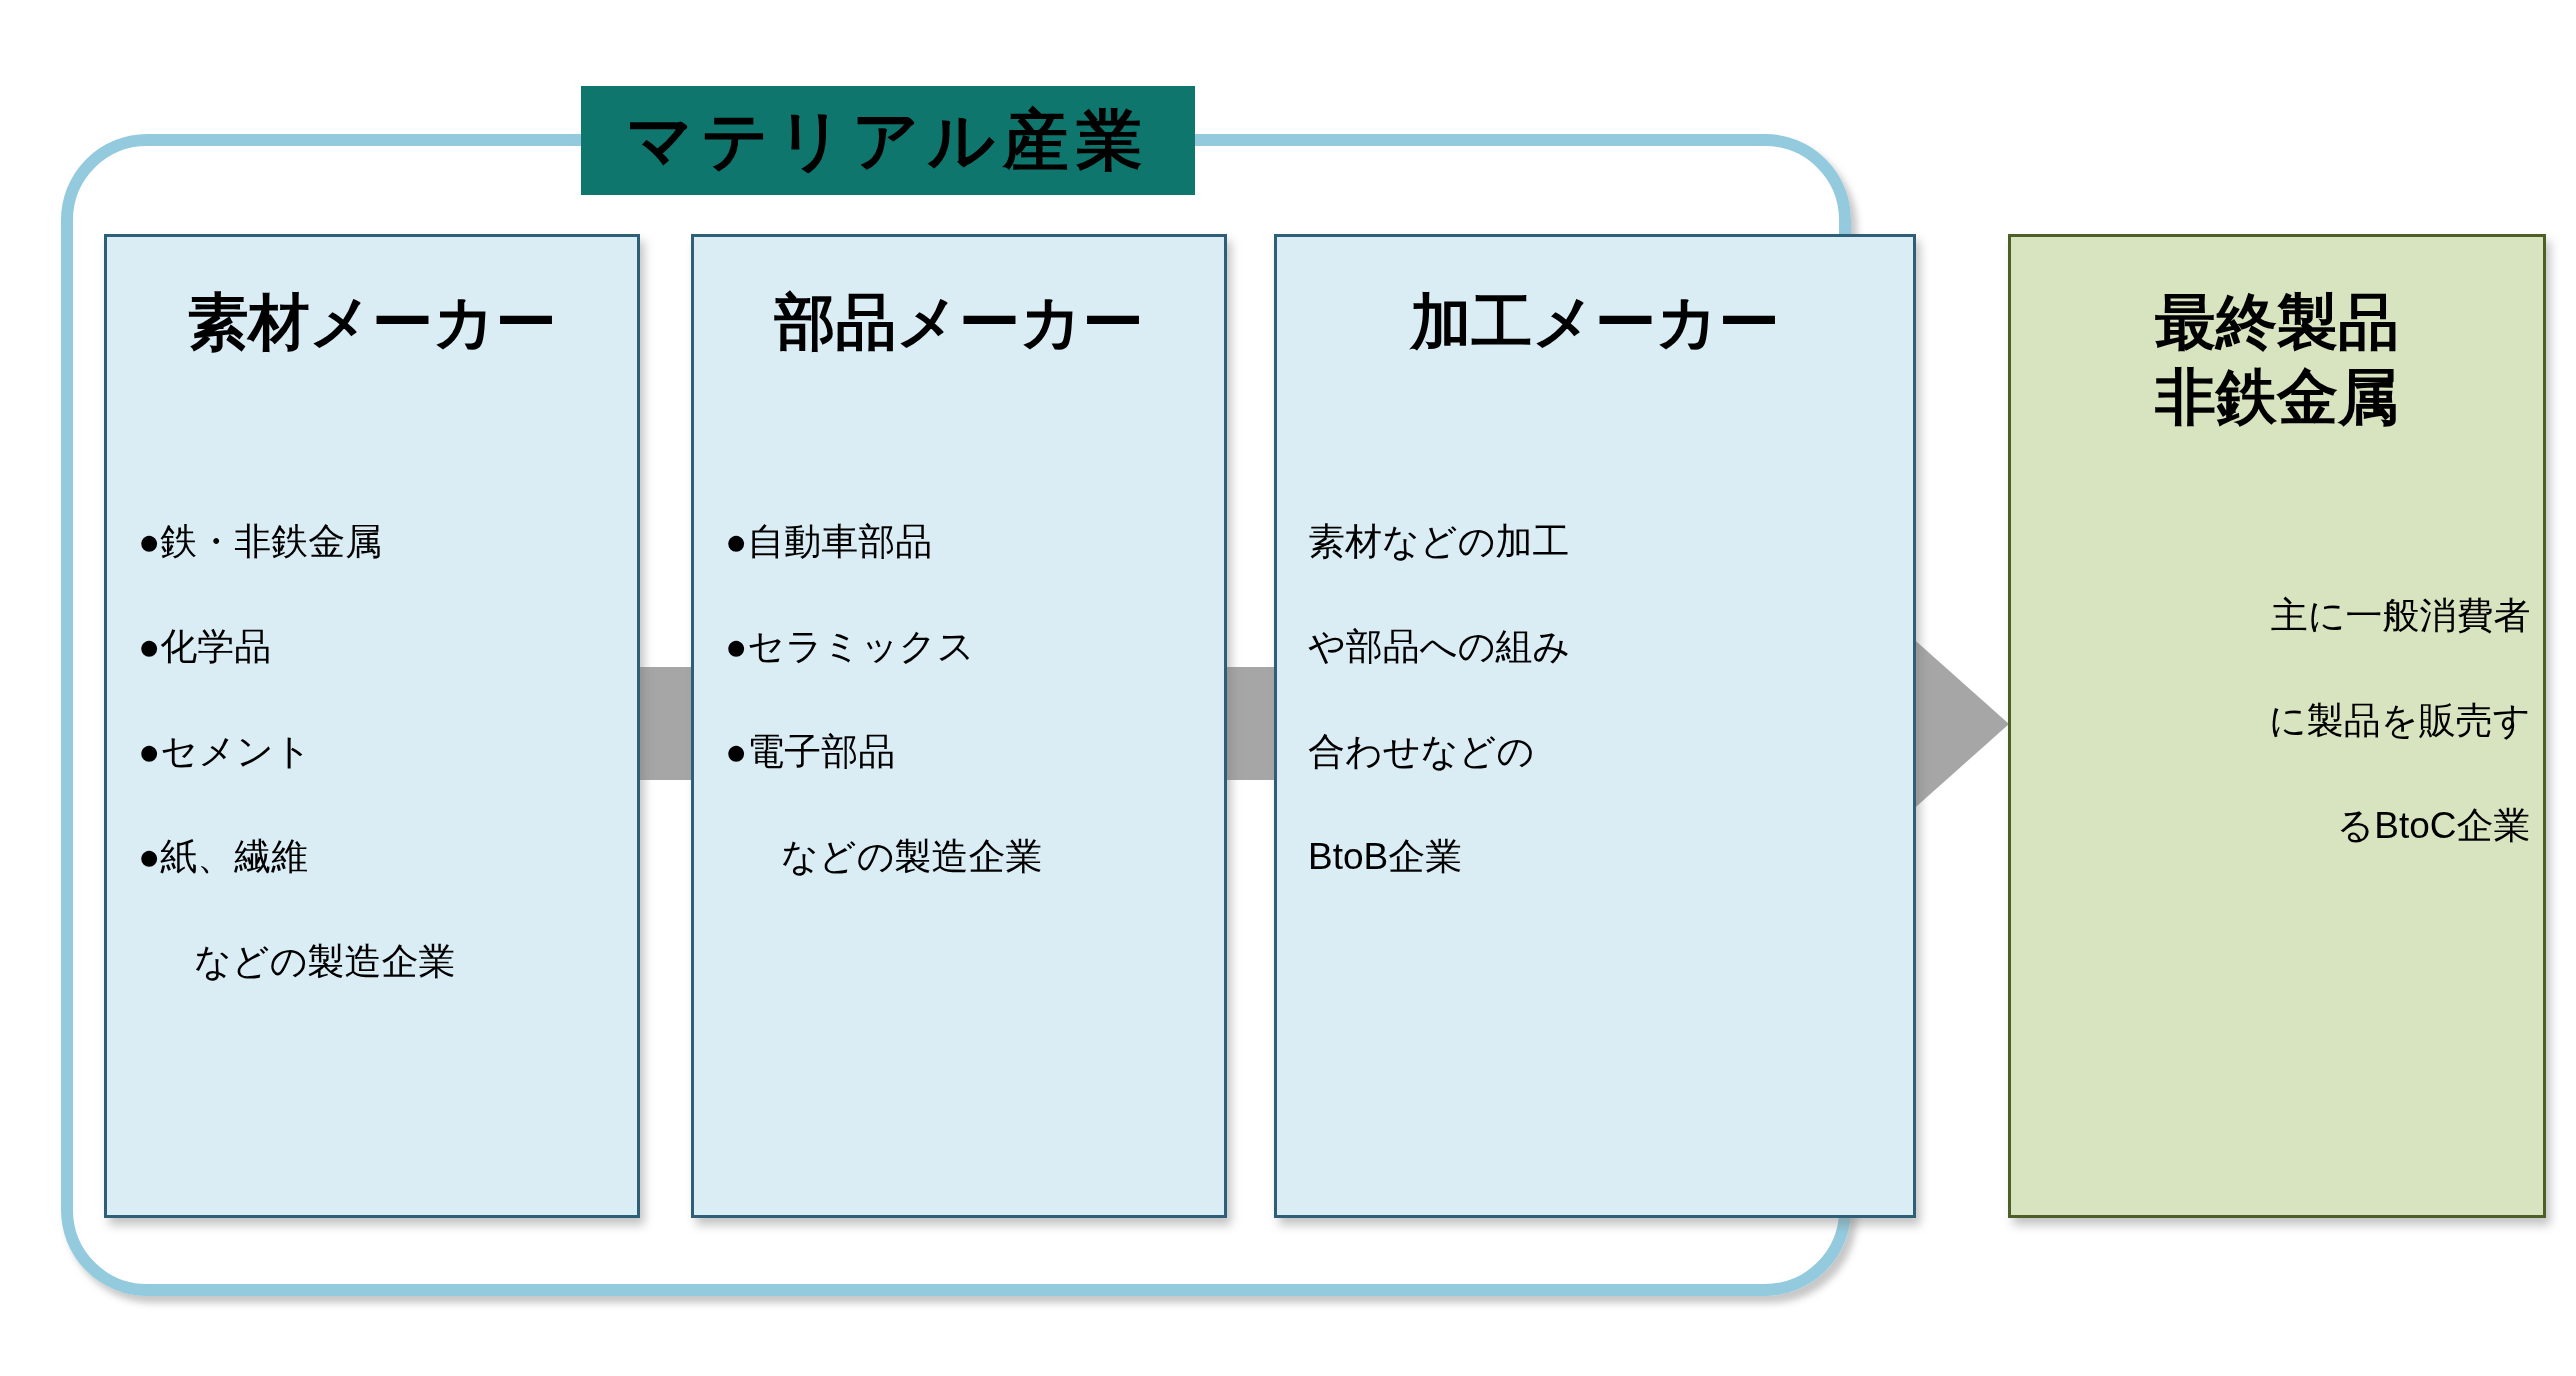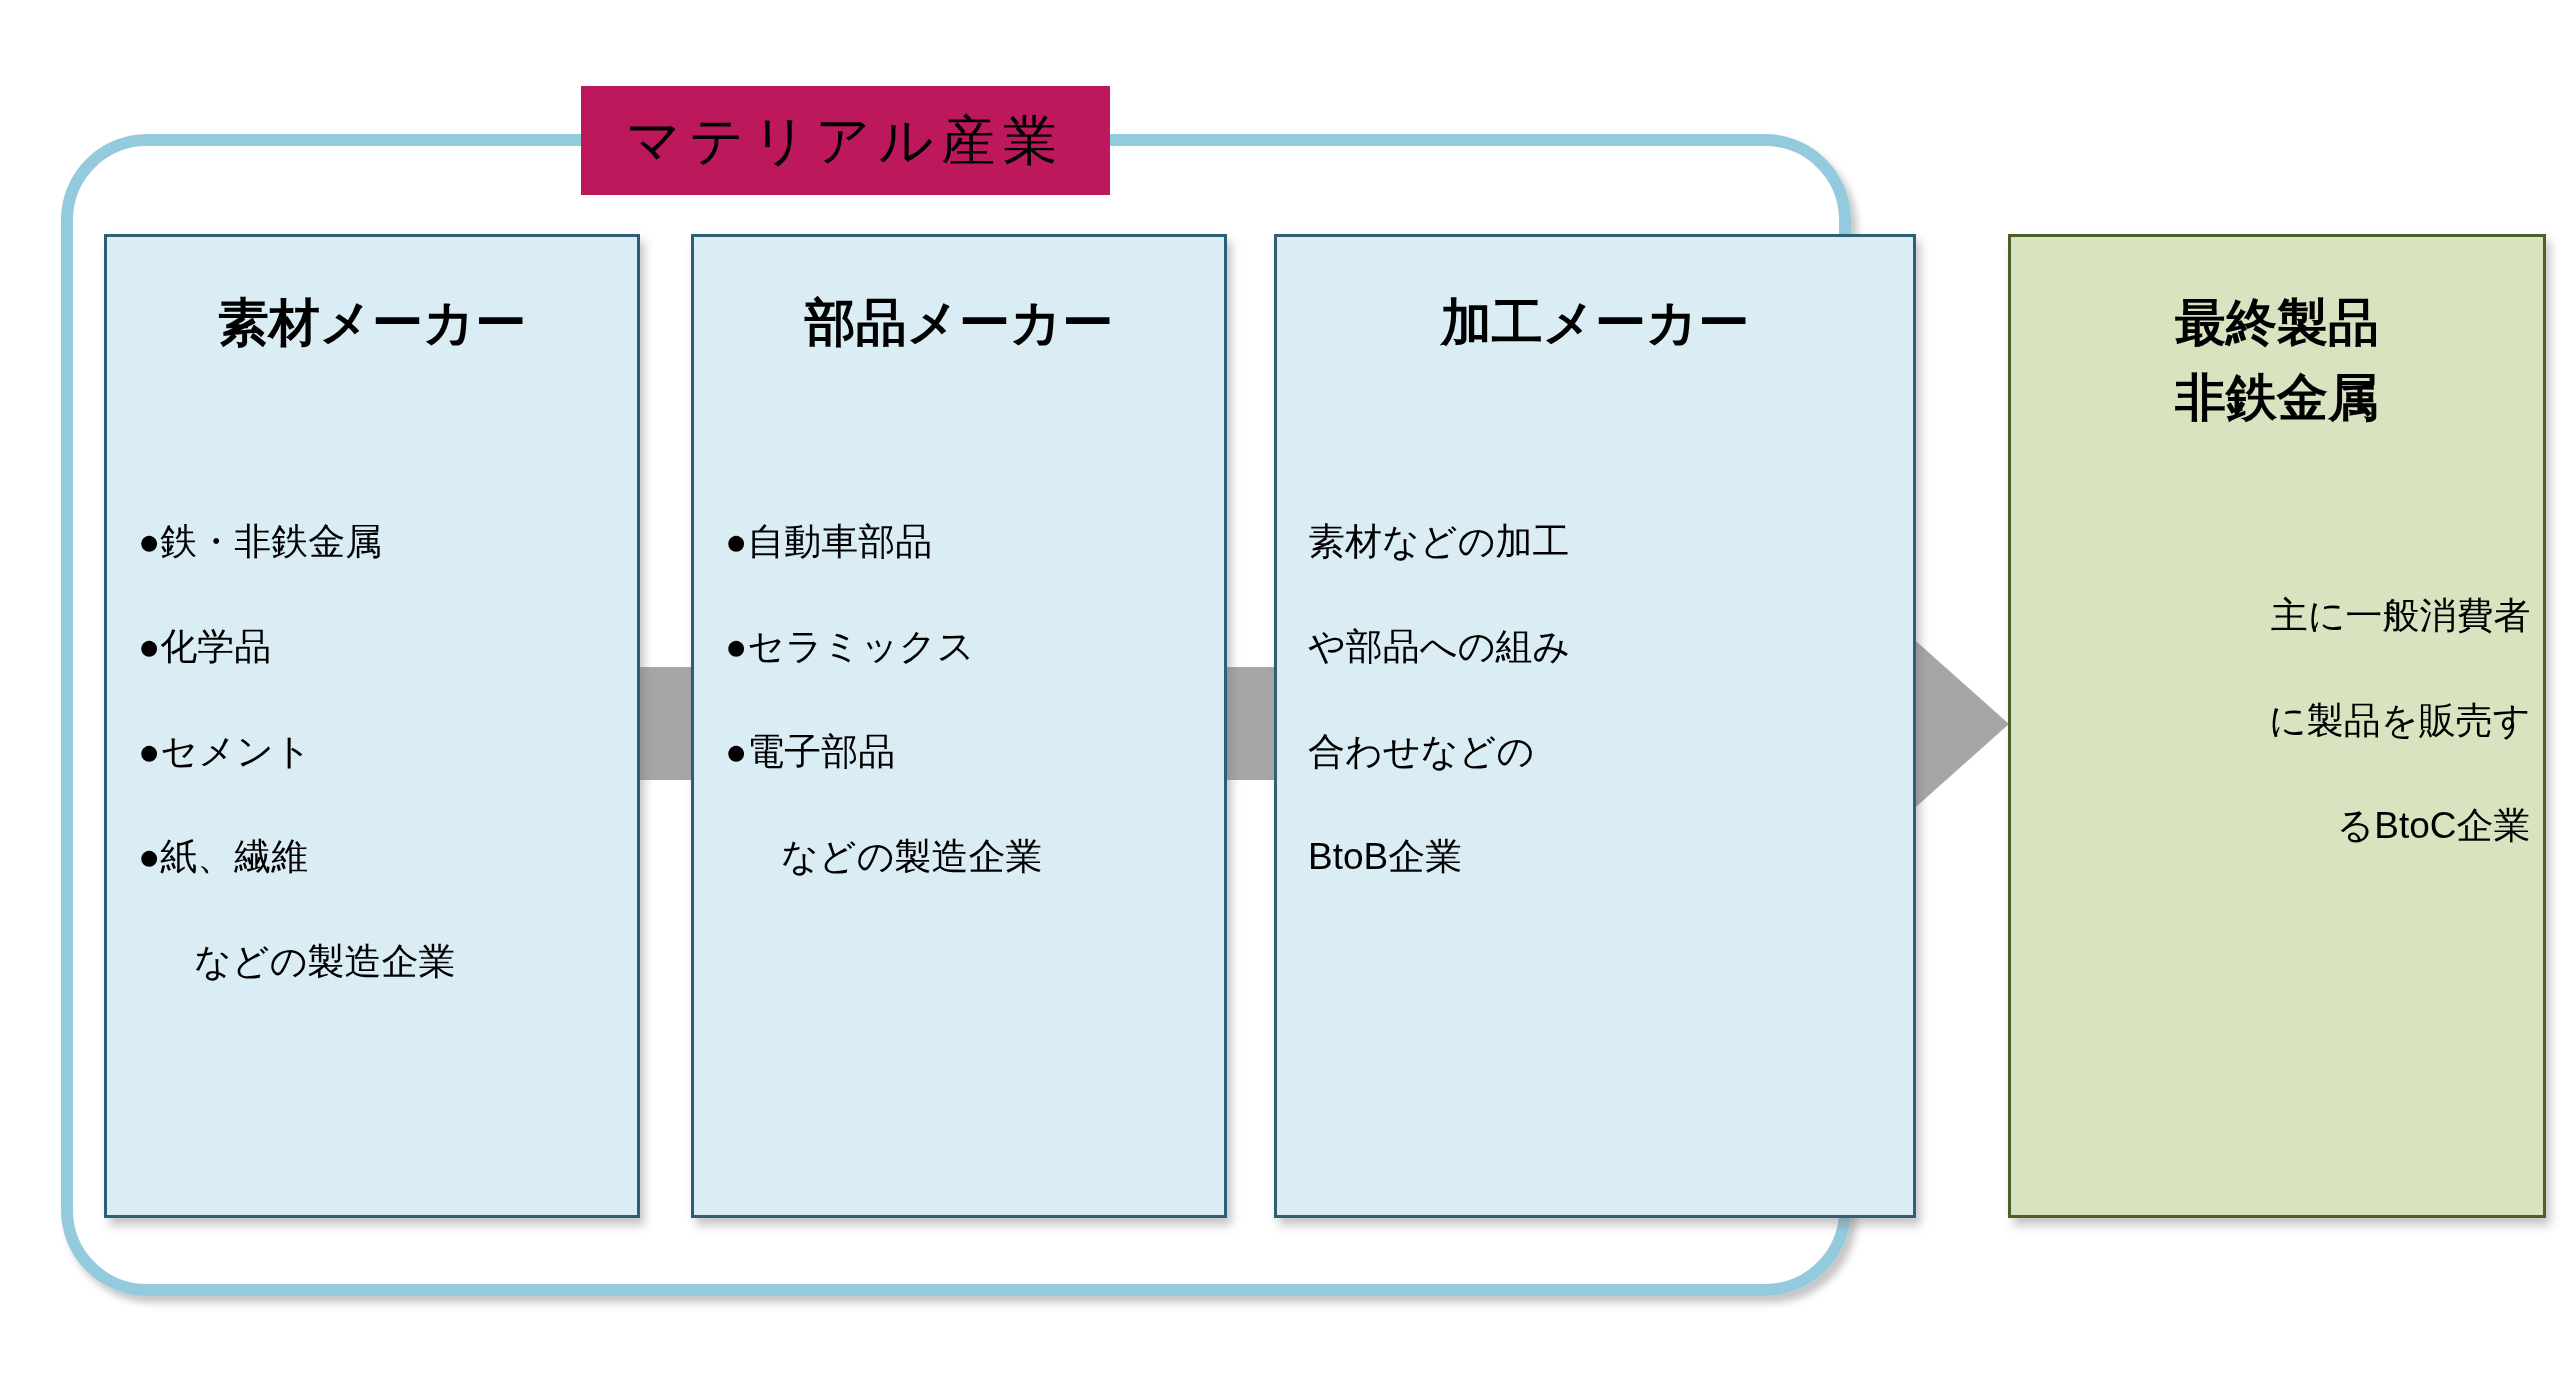--- a/index.html
+++ b/index.html
@@ -30,23 +30,23 @@
     box-shadow: 5.5px 7px 7.8px rgba(130,130,130,0.45);
     z-index: 0;
   }
 
   
   .frame-title {
     position: absolute;
     left: 581px;
     top: 86px;
     padding: 0 45px;
-    background: #be185d;
-    font-size: 54px;
-    font-weight: normal;
+    background: #0f766e;
+    font-size: 66px;
+    font-weight: bold;
     letter-spacing: 7.8px;
     line-height: 109px;
     white-space: nowrap;
     z-index: 3;
   }
 
   .box {
     position: absolute;
     top: 234px;
     height: 984px;
@@ -64,21 +64,21 @@
   .box2 { left: 691px;  width: 536px; }
   .box3 { left: 1274px; width: 642px; }
   .box4 { left: 2008px; width: 538px; padding-left: 8px; }
 
   .box-header {
     position: absolute;
     top: 48px;
     left: 0;
     width: 100%;
     text-align: center;
-    font-size: 51px;
+    font-size: 61px;
     font-weight: bold;
     line-height: 75px;
     white-space: nowrap;
   }
 
   .box-body {
     position: absolute;
     top: 252px;
     left: 31px;
     right: 12.5px;

